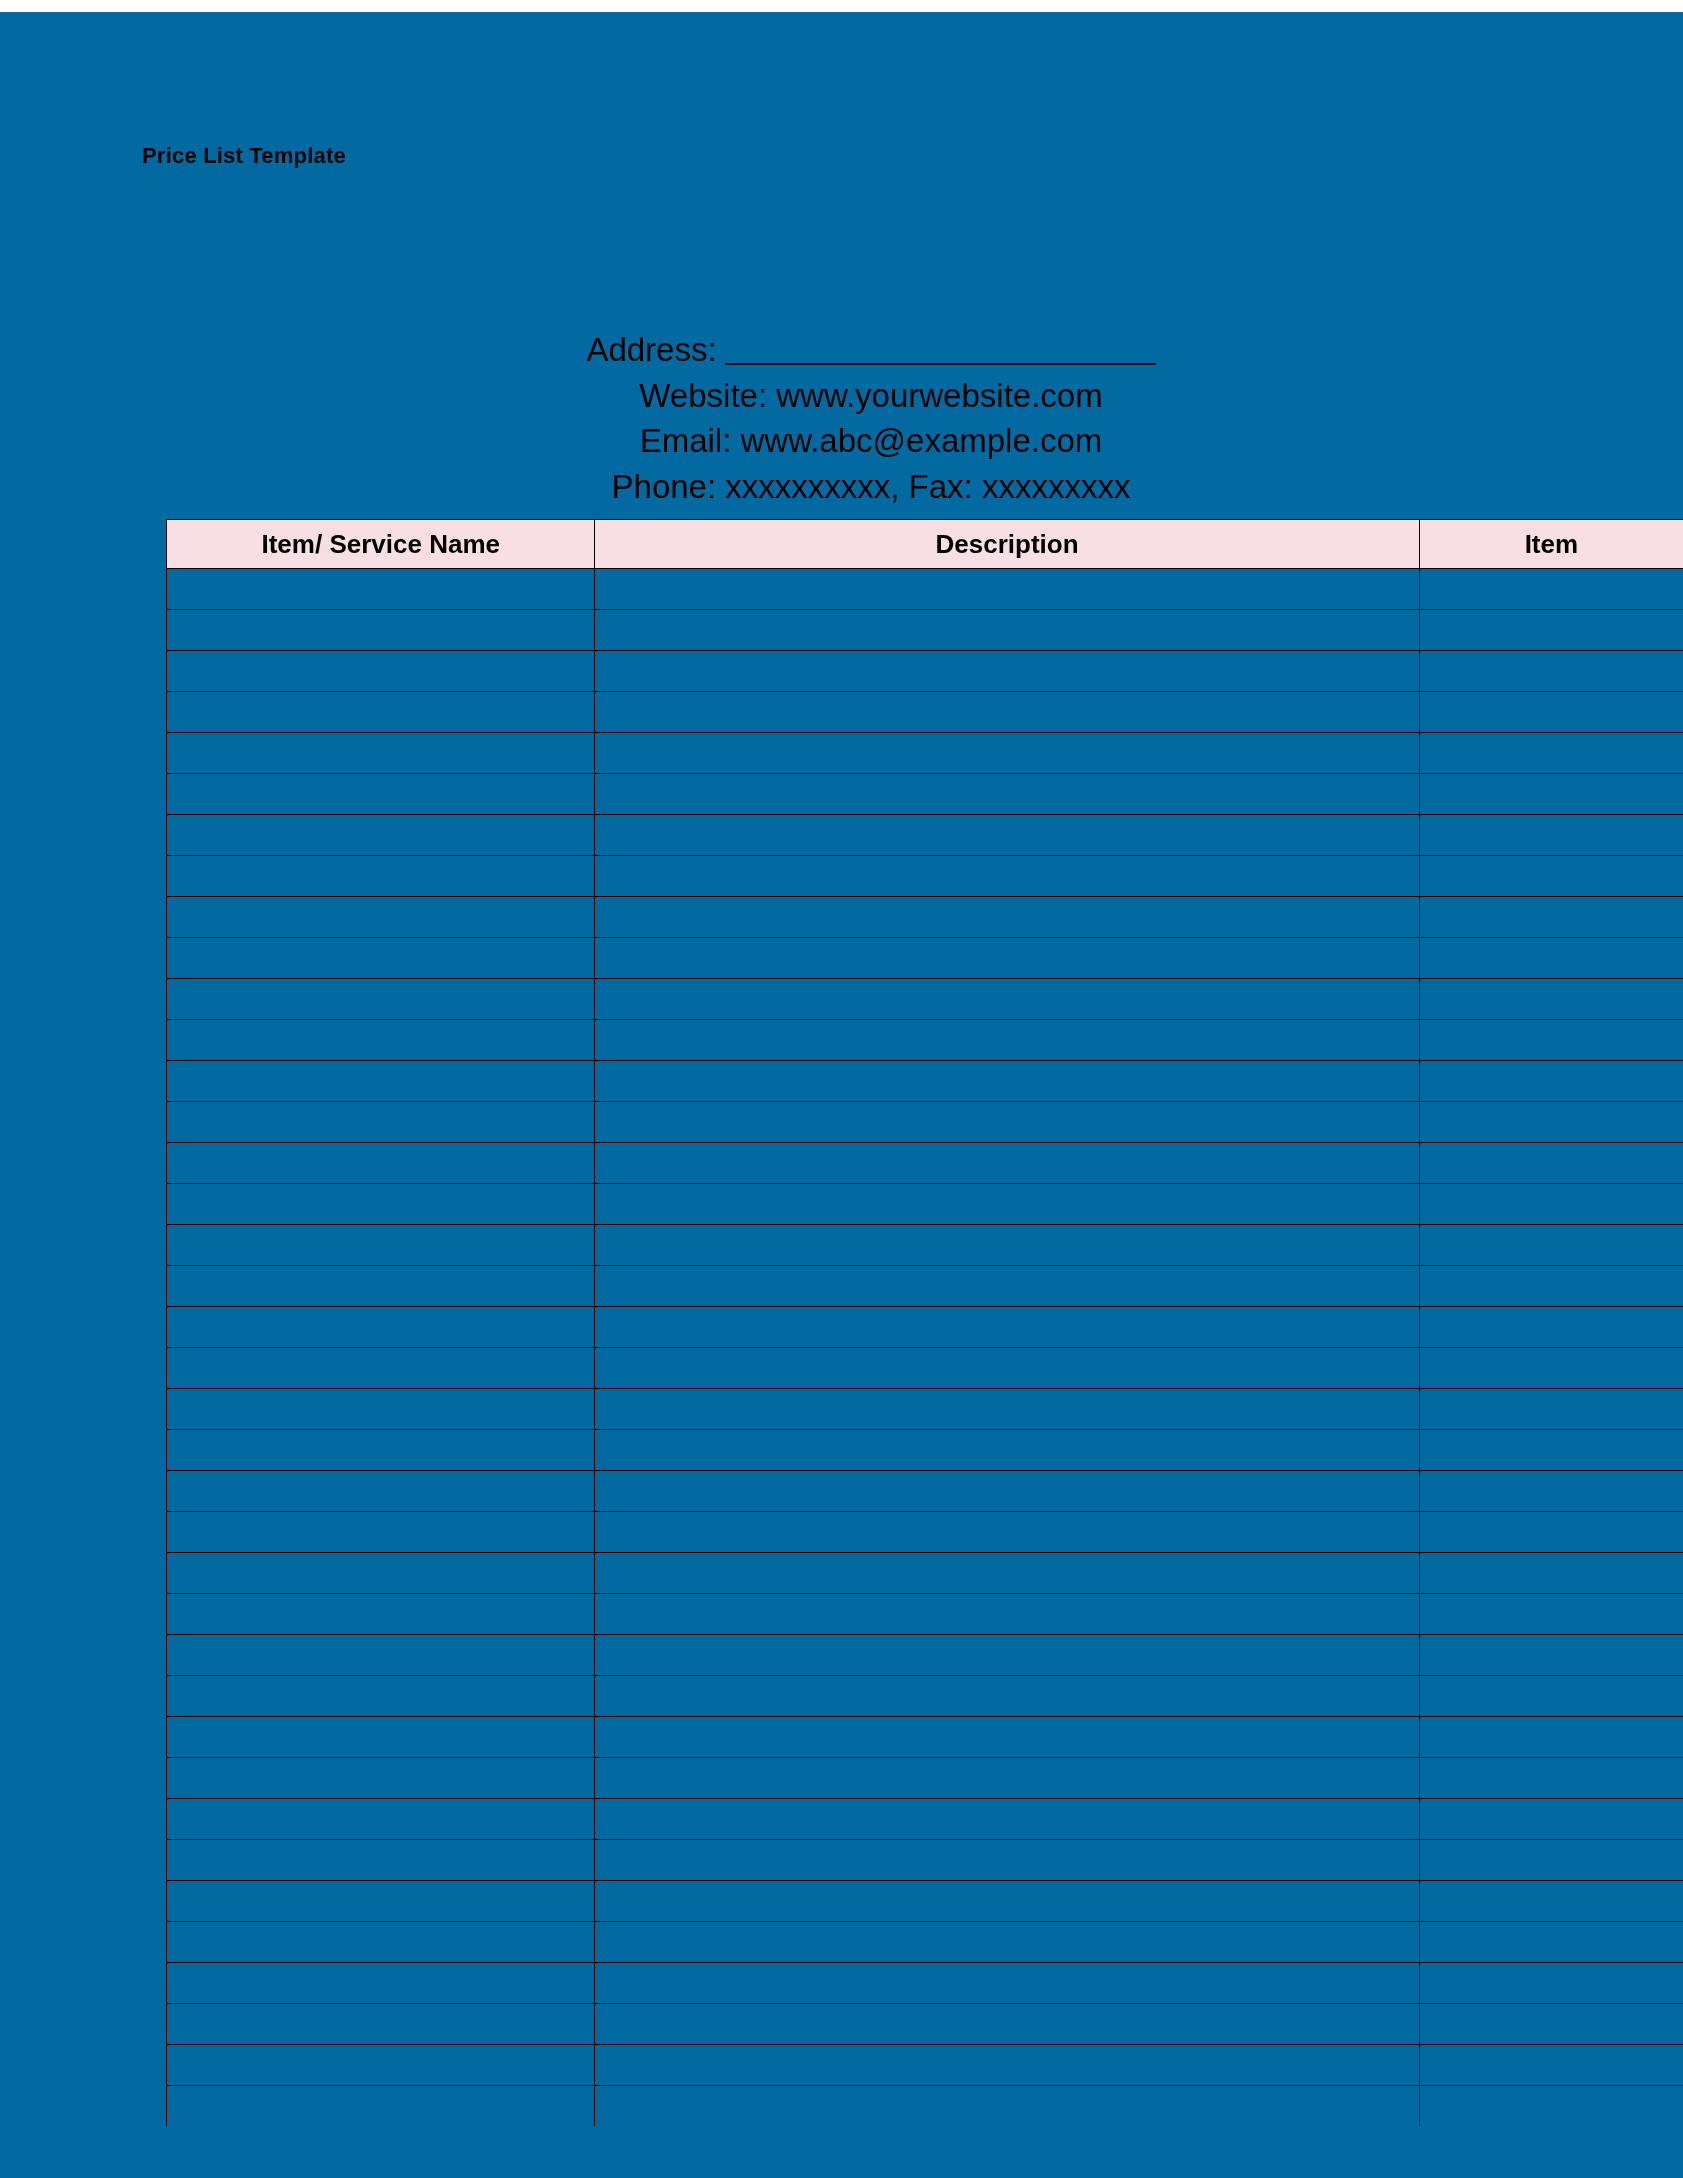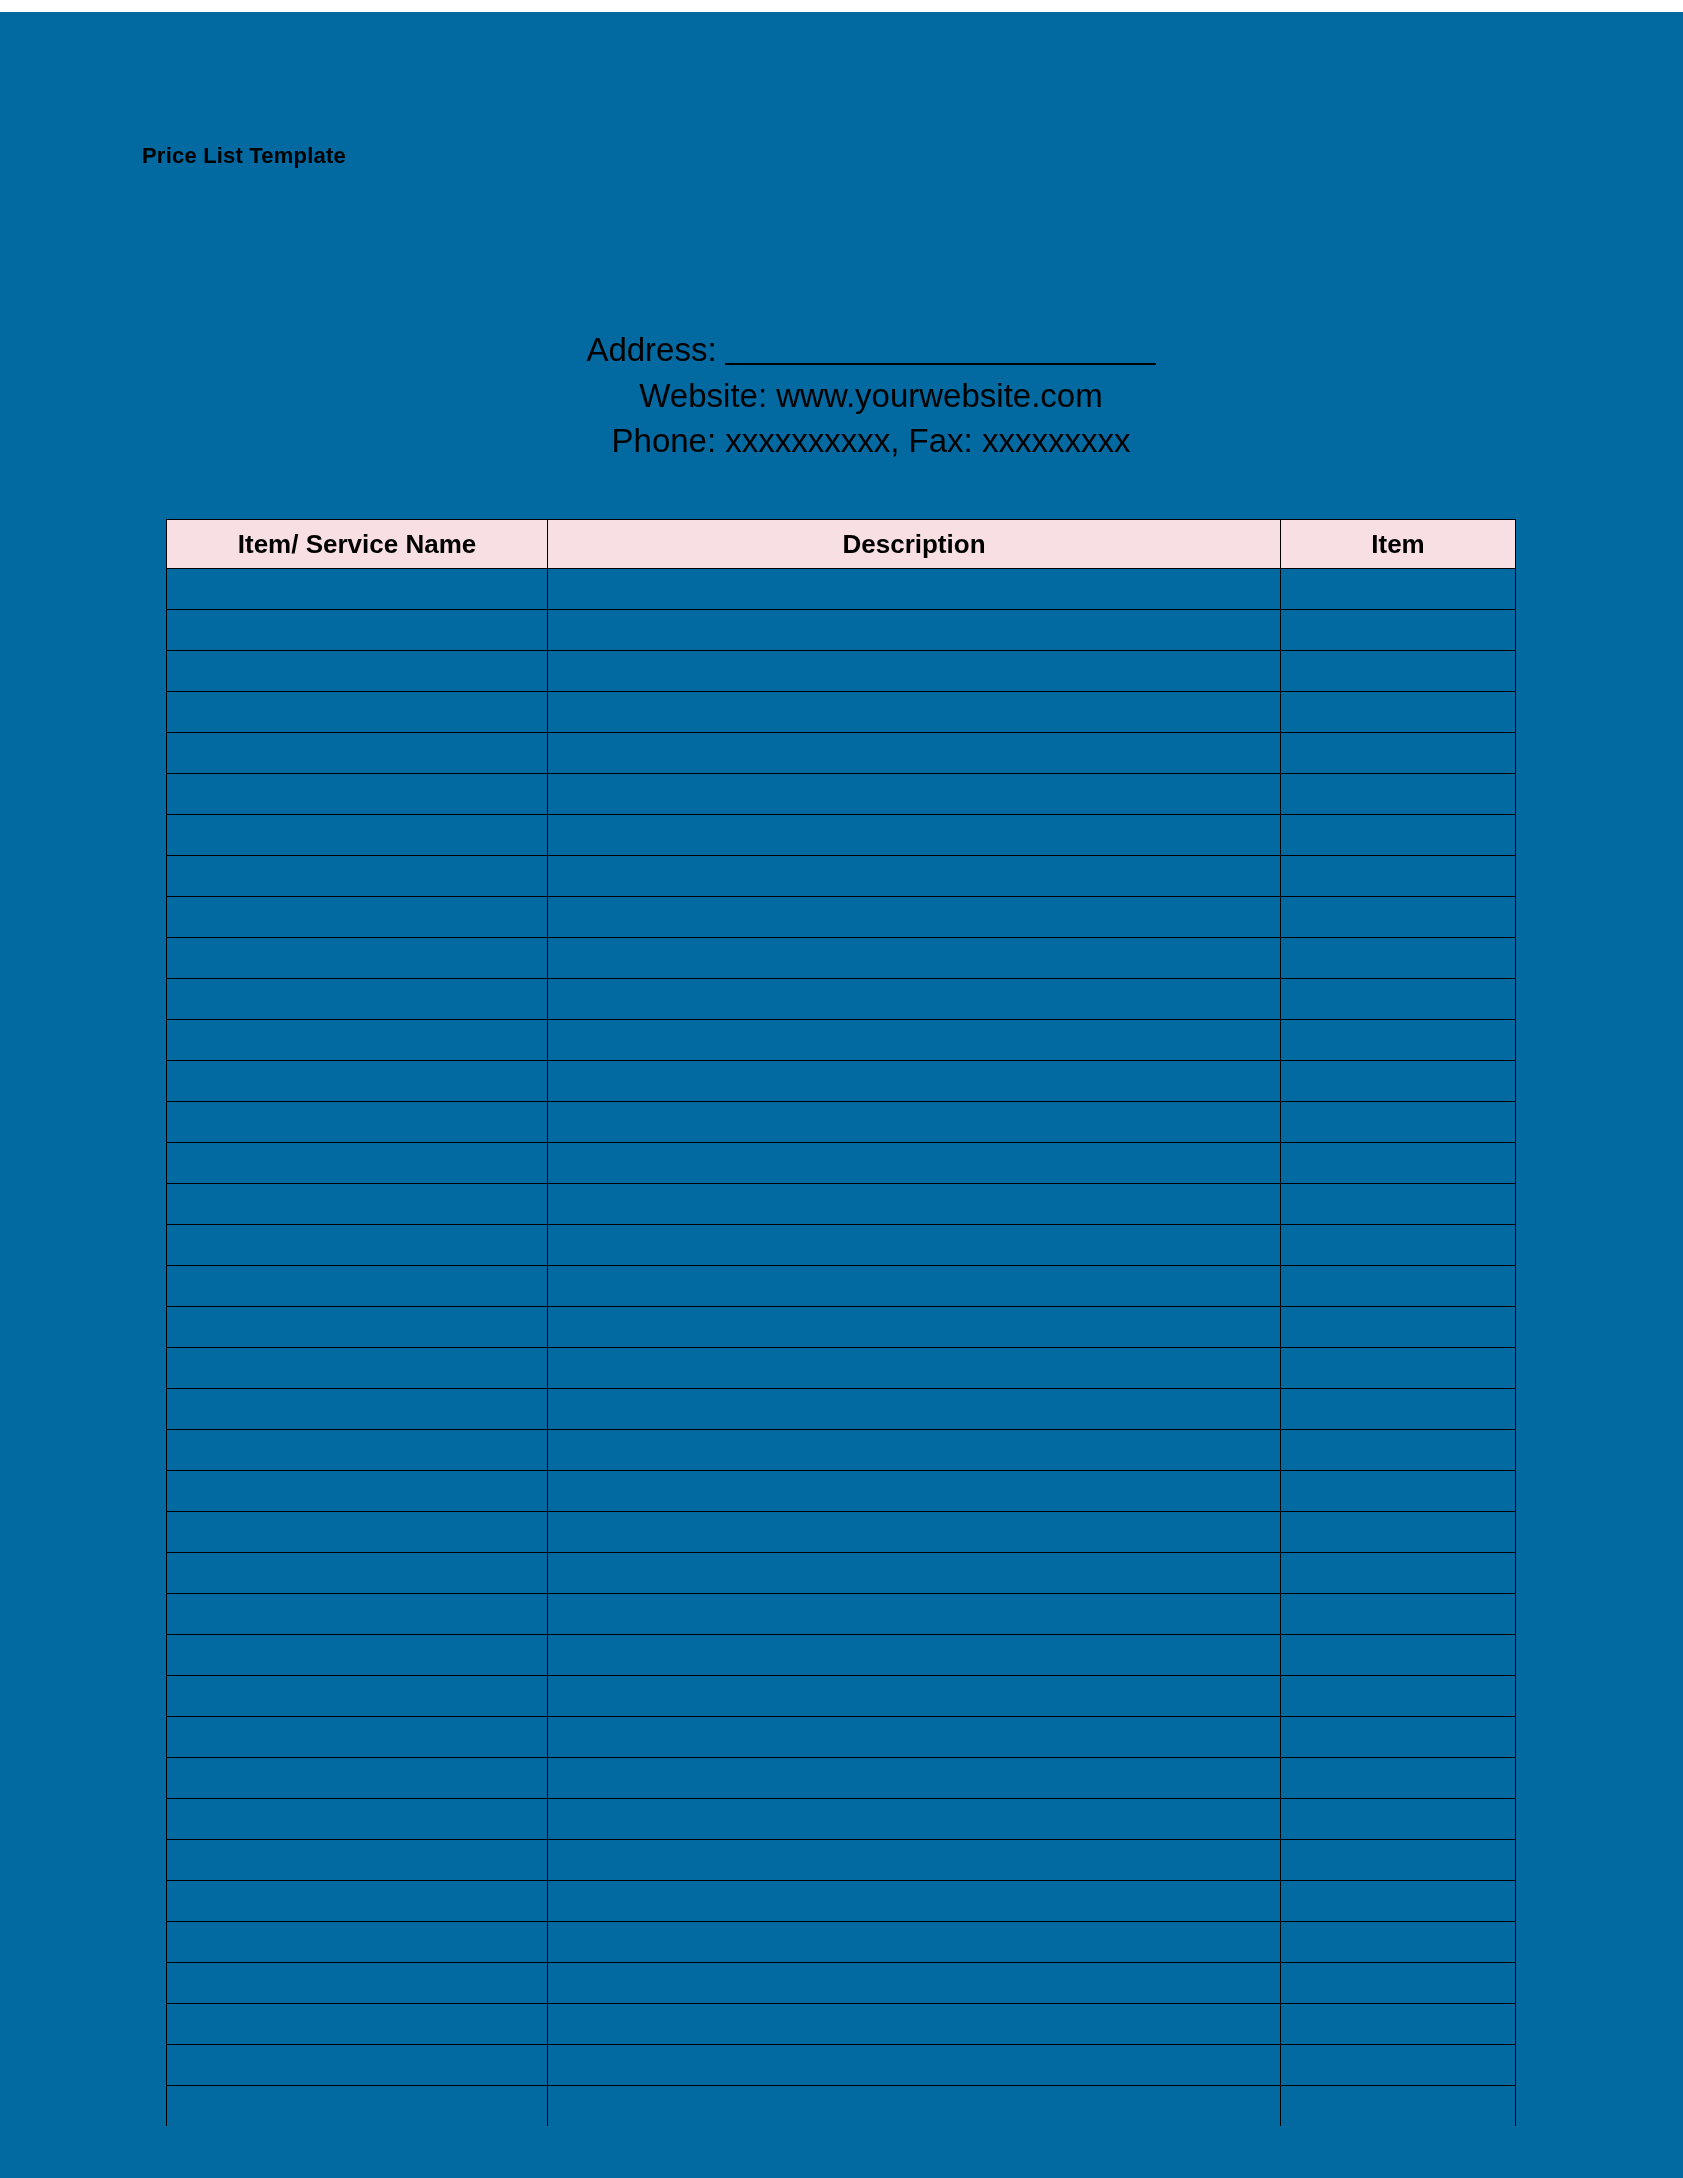--- a/index.html
+++ b/index.html
@@ -61,21 +61,21 @@
     width: 431px;
     border-bottom: 2px solid #000;
     height: 22px;
     vertical-align: -4px;
     margin-left: 8px;
   }
   .table-wrap {
     position: absolute;
     left: 166px;
     top: 507px;
-    width: 1348px;
+    width: 1518px;
   }
   table.price-table {
     width: 100%;
     border-collapse: collapse;
     table-layout: fixed;
   }
   table.price-table th,
   table.price-table td {
     border: 1.6px solid #000000;
   }
@@ -104,20 +104,21 @@
 <div class="page">
 
   <div class="doc-label">Price List Template</div>
 
 
   <div class="contact-block">
     <div>
       <span class="addr-line">Address:</span><span class="addr-rule"></span>
     </div>
     <div>Website: www.yourwebsite.com</div>
+    <div>Email: www.abc@example.com</div>
     <div>Phone: xxxxxxxxxx, Fax: xxxxxxxxx</div>
   </div>
 
   <div class="table-wrap">
     <table class="price-table">
       <colgroup>
         <col class="c-item">
         <col class="c-desc">
         <col class="c-price">
       </colgroup>

